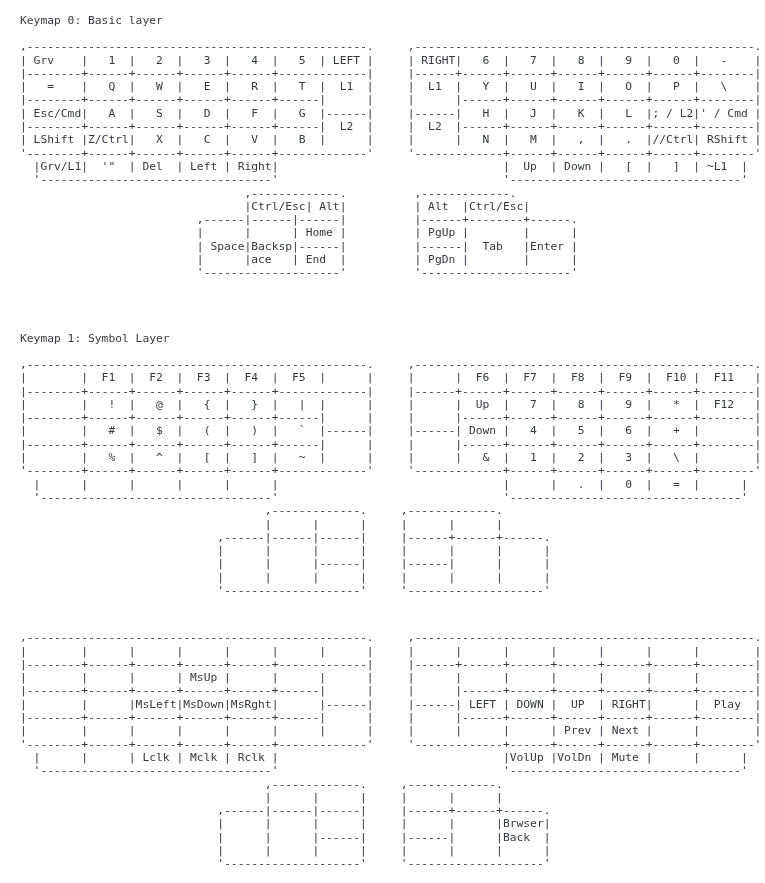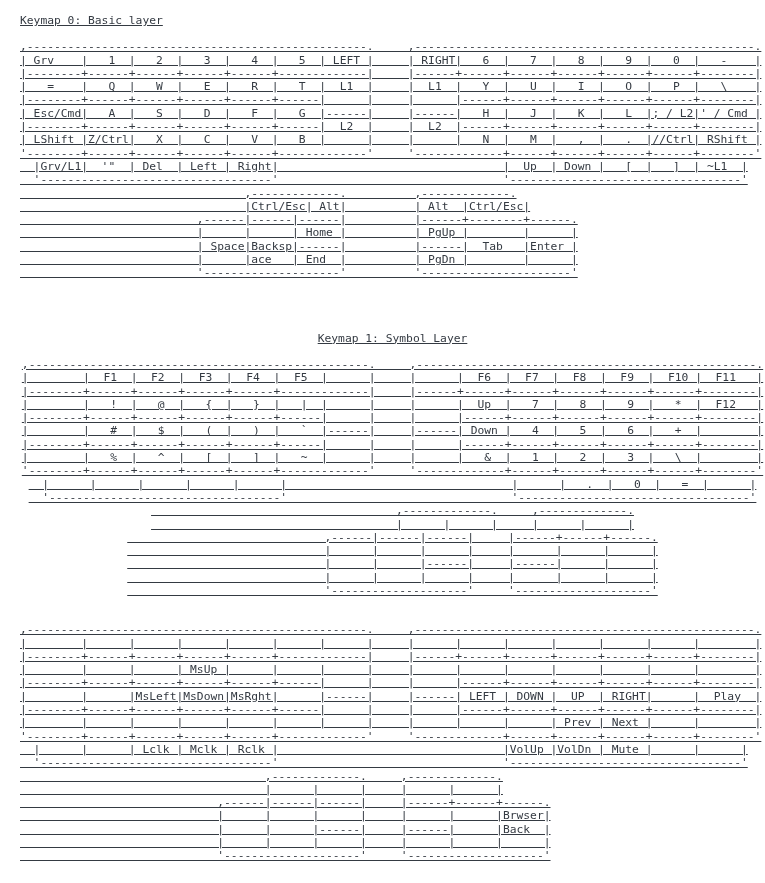--- a/index.html
+++ b/index.html
@@ -5,23 +5,23 @@
   * { margin: 0; padding: 0; box-sizing: border-box; }
   html, body { background: #ffffff; }
   body {
     width: 765px;
     min-height: 883px;
     font-family: "DejaVu Sans Mono", monospace;
     color: #343a42;
     padding: 14px 0 0 20px;
     overflow: hidden;
   }
-  .keymap-section { display: block; text-decoration: underline; }
+  .keymap-section { display: block; }
   .keymap-section.s0 { margin-bottom: 52px; }
-  .keymap-section.s1 { margin-bottom: 26px; text-align: center; }
+  .keymap-section.s1 { margin-bottom: 34px; }
   .keymap-title {
     font-family: "DejaVu Sans Mono", monospace;
     font-size: 11.3px;
     line-height: 13.3px;
     white-space: pre;
     margin-bottom: 13px;
     color: #343a42;
   }
   .keymap-ascii {
     font-family: "DejaVu Sans Mono", monospace;

